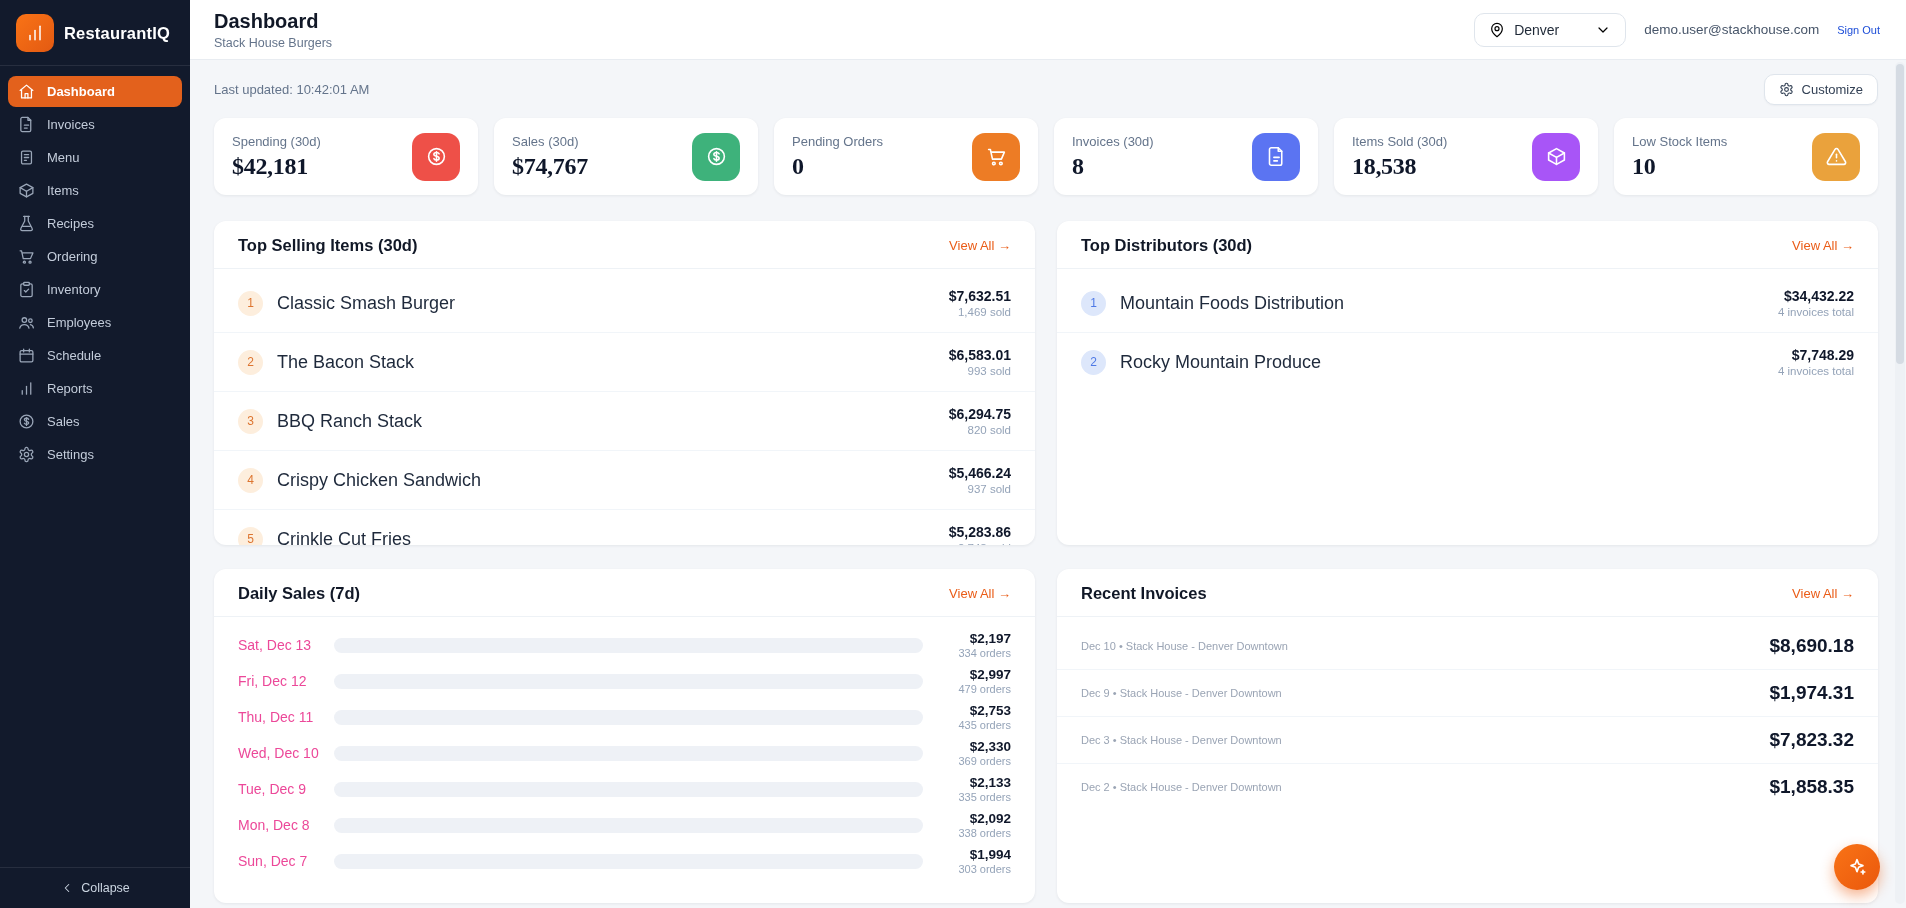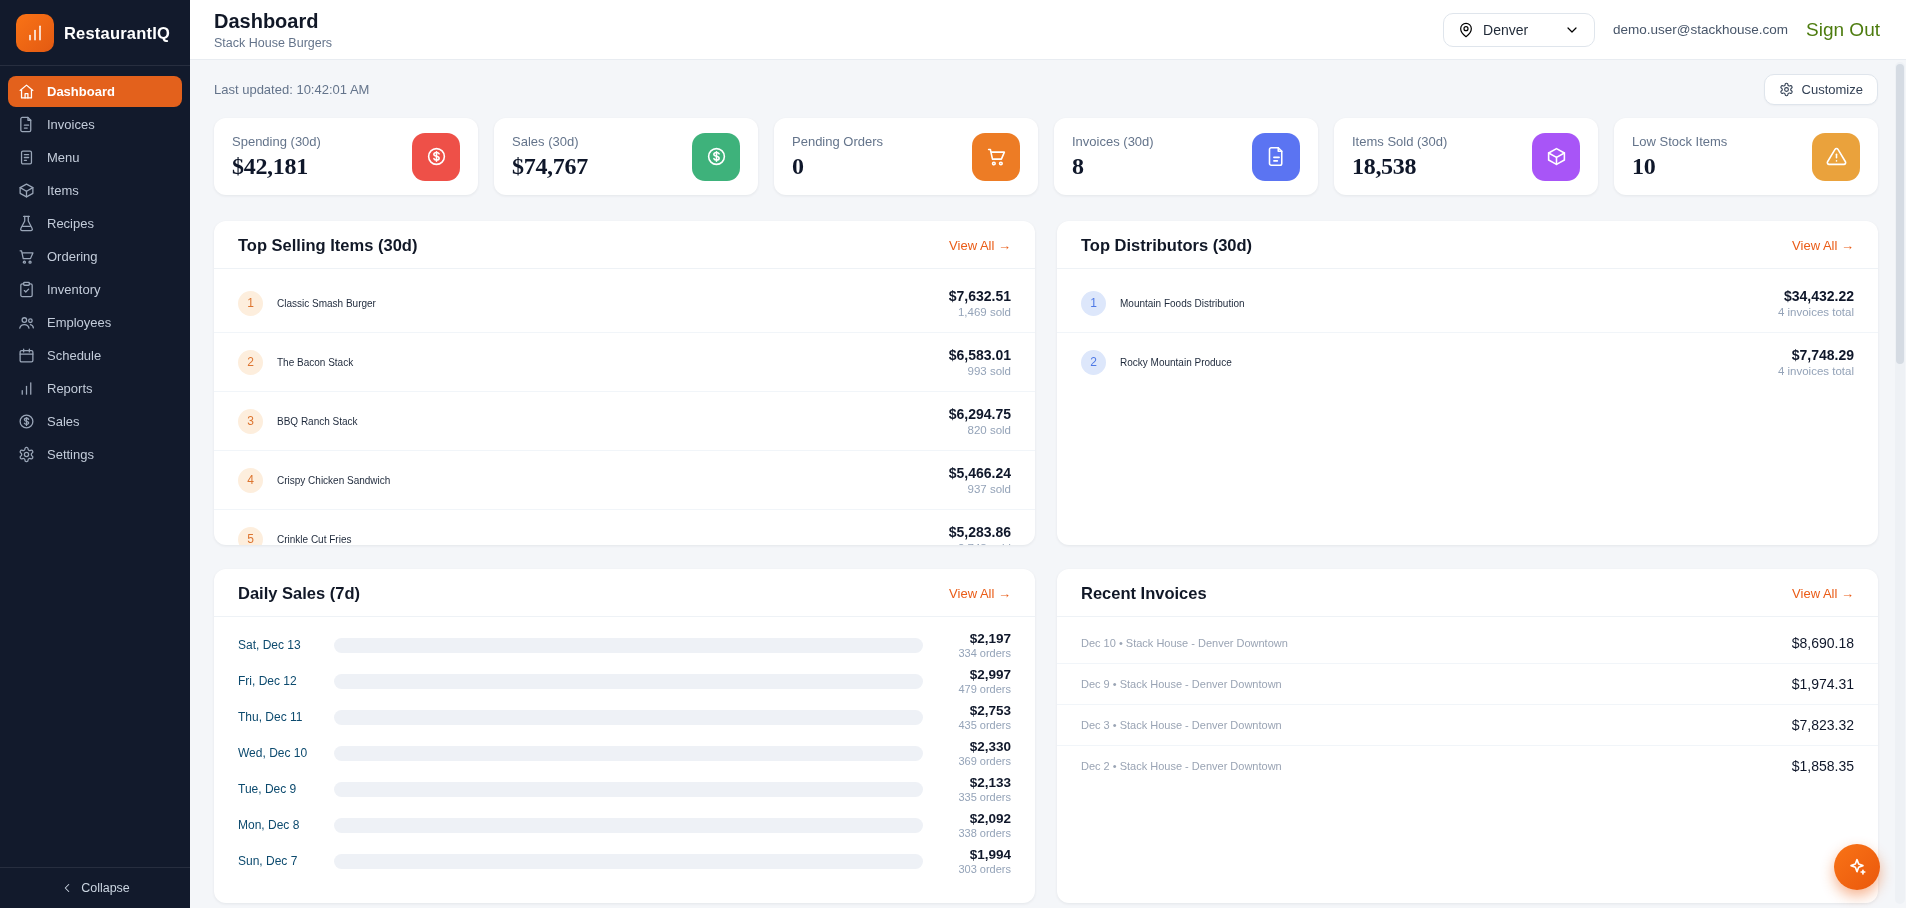--- a/index.html
+++ b/index.html
@@ -21,21 +21,21 @@
 
   
   .main { flex:1; display:flex; flex-direction:column; position:relative; }
   .topbar { background:#fff; border-bottom:1px solid #e8ecf1; height:60px; display:flex; align-items:center; justify-content:space-between; padding:0 26px 0 24px; flex-shrink:0; }
   .page-title { font-size:20px; font-weight:bold; color:#111827; }
   .page-sub { font-size:12.5px; color:#64748b; margin-top:3px; }
   .top-right { display:flex; align-items:center; gap:18px; }
   .loc-pill { display:flex; align-items:center; gap:9px; border:1px solid #dfe5ec; border-radius:10px; padding:8px 14px; background:#fff; cursor:pointer; }
   .loc-pill .txt { font-size:14px; color:#1f2937; min-width:72px; }
   .email { font-size:13.5px; color:#475569; }
-  .signout { font-size:19px; color:#4d7c0f; cursor:pointer; }
+  .signout { font-size:11px; color:#1d4ed8; cursor:pointer; }
 
   .content { flex:1; padding:12px 28px 0 24px; overflow:hidden; position:relative; }
   .toolbar { display:flex; align-items:center; justify-content:space-between; height:34px; }
   .last-updated { font-size:13px; color:#64748b; }
   .customize-btn { display:flex; align-items:center; gap:8px; background:#fff; border:1px solid #dfe5ec; border-radius:10px; padding:7px 14px; font-size:13px; color:#334155; cursor:pointer; box-shadow:0 1px 2px rgba(16,24,40,.04); }
 
   .stats-row { display:flex; gap:16px; margin-top:12px; }
   .stat-card { flex:1; background:#fff; border-radius:12px; box-shadow:0 1px 3px rgba(16,24,40,.07); padding:15px 18px; display:flex; align-items:center; justify-content:space-between; height:77px; }
   .stat-label { font-size:13px; color:#64748b; }
   .stat-value { font-size:24px; font-weight:bold; color:#0f172a; margin-top:4px; letter-spacing:-.3px;font-family:Liberation Serif, serif; }
@@ -48,39 +48,39 @@
   .view-all { font-size:13px; color:#ea5c17; cursor:pointer; }
   .panel.h-tall { height:324px; }
   .panel.h-bottom { height:334px; }
 
   .rank-list { padding:5px 0; }
   .rank-row { display:flex; align-items:center; padding:14px 24px; border-bottom:1px solid #f1f5f9; }
   .rank-row:last-child { border-bottom:none; }
   .rank-badge { width:25px; height:25px; border-radius:50%; font-size:12px; display:flex; align-items:center; justify-content:center; margin-right:14px; flex-shrink:0; }
   .rank-badge.orange { background:#fdeedd; color:#dd7530; }
   .rank-badge.blue { background:#dde7fb; color:#4e79e6; }
-  .rank-name { font-size:10px; color:#1e293b; flex:1; }
+  .rank-name { font-size:18px; color:#1e293b; flex:1; }
   .rank-right { text-align:right; }
   .rank-amount { font-size:14px; font-weight:bold; color:#0f172a; }
   .rank-sub { font-size:11.5px; color:#94a3b8; margin-top:2px; }
 
   .daily-list { padding:10px 24px 0; }
   .daily-row { display:flex; align-items:center; height:36px; }
-  .daily-label { width:96px; font-size:12px; color:#0c4a6e; flex-shrink:0; }
+  .daily-label { width:96px; font-size:14px; color:#ec4899; flex-shrink:0; }
   .daily-track { flex:1; height:15px; background:#eef1f6; border-radius:999px; margin-right:16px; overflow:hidden; }
   .daily-bar { height:100%; border-radius:999px; background:linear-gradient(90deg,#50c18c,#38a872); }
   .daily-right { width:72px; text-align:right; flex-shrink:0; }
   .daily-amount { font-size:13.5px; font-weight:bold; color:#0f172a; }
   .daily-orders { font-size:11px; color:#94a3b8; margin-top:1px; }
 
   .inv-list { padding:6px 0; }
   .inv-row { display:flex; align-items:center; justify-content:space-between; padding:12px 24px; border-bottom:1px solid #f1f5f9; }
   .inv-row:last-child { border-bottom:none; }
   .inv-label { font-size:11px; color:#9aa4b4; }
-  .inv-amount { font-size:14px; font-weight:normal; color:#0f172a; }
+  .inv-amount { font-size:19px; font-weight:bold; color:#0f172a; }
 
   .fab { position:absolute; right:26px; bottom:18px; width:46px; height:46px; border-radius:50%; background:linear-gradient(135deg,#f97316,#ea580c); display:flex; align-items:center; justify-content:center; color:#fff; box-shadow:0 6px 14px rgba(234,88,12,.45); cursor:pointer; }
 
   .scrollbar { position:absolute; right:1px; top:62px; bottom:4px; width:10px; border-radius:5px; background:#eef1f5; }
   .scroll-thumb { position:absolute; top:2px; left:1px; width:8px; height:300px; border-radius:4px; background:#d5dbe3; }
 
   svg { display:block; }
 </style>
 </head>
 <body>

